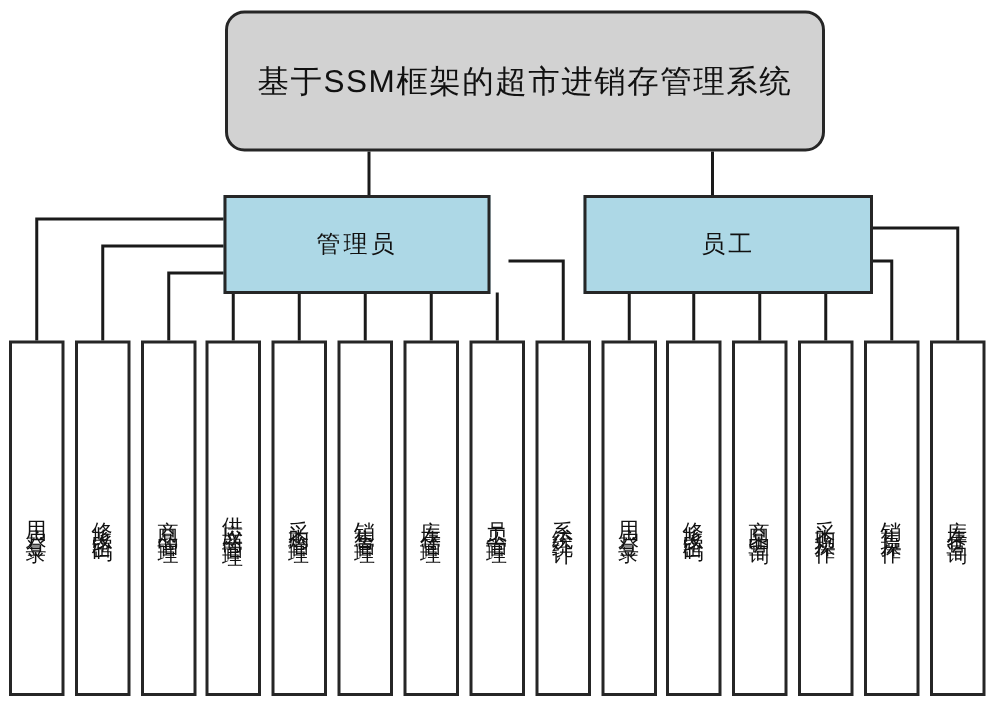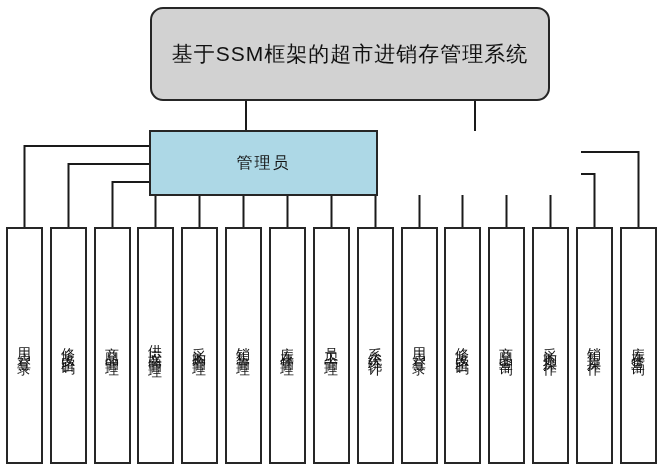--- a/index.html
+++ b/index.html
@@ -38,21 +38,21 @@
     left: 150px; top: 7px;
     width: 400px; height: 94px;
     background: var(--root-fill, #d2d2d2);
     font-size: 21px;
     letter-spacing: 1px;
     text-align: center;
     border-radius: 13px;
   }
   .branch {
     top: 130px;
-    width: 229px; height: 66px;
+    width: 178px; height: 66px;
     background: var(--branch-fill, #add8e6);
     font-size: 16px;
     letter-spacing: 2px;
   }
   .branch.admin { left: 149px; }
   .branch.employee { left: 389px; width: 193px; }
   .leaf {
     top: 227px;
     width: 37px; height: 237px;
     background: var(--leaf-fill, #ffffff);
@@ -98,20 +98,23 @@
   </svg>
 
   <div class="node root">
     <span>基于SSM框架的超市进销存管理系统</span>
   </div>
 
   <div class="node branch admin">
     <span>管理员</span>
   </div>
 
+  <div class="node branch employee">
+    <span>员工</span>
+  </div>
 
   <div class="node leaf" style="left:6px">
     <span class="vtext">用户登录</span>
   </div>
   <div class="node leaf" style="left:50px">
     <span class="vtext">修改密码</span>
   </div>
   <div class="node leaf" style="left:94px">
     <span class="vtext">商品管理</span>
   </div>

